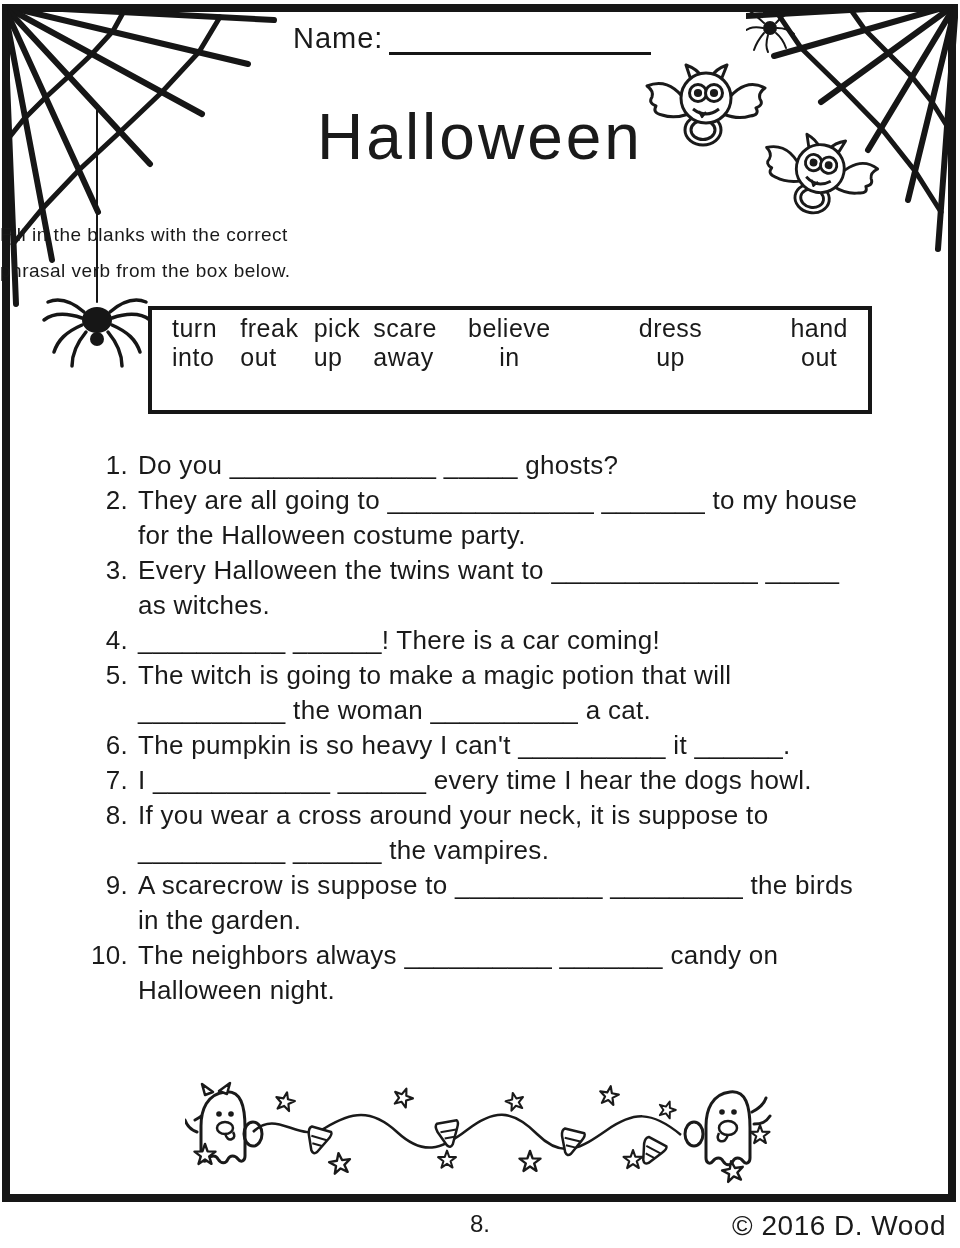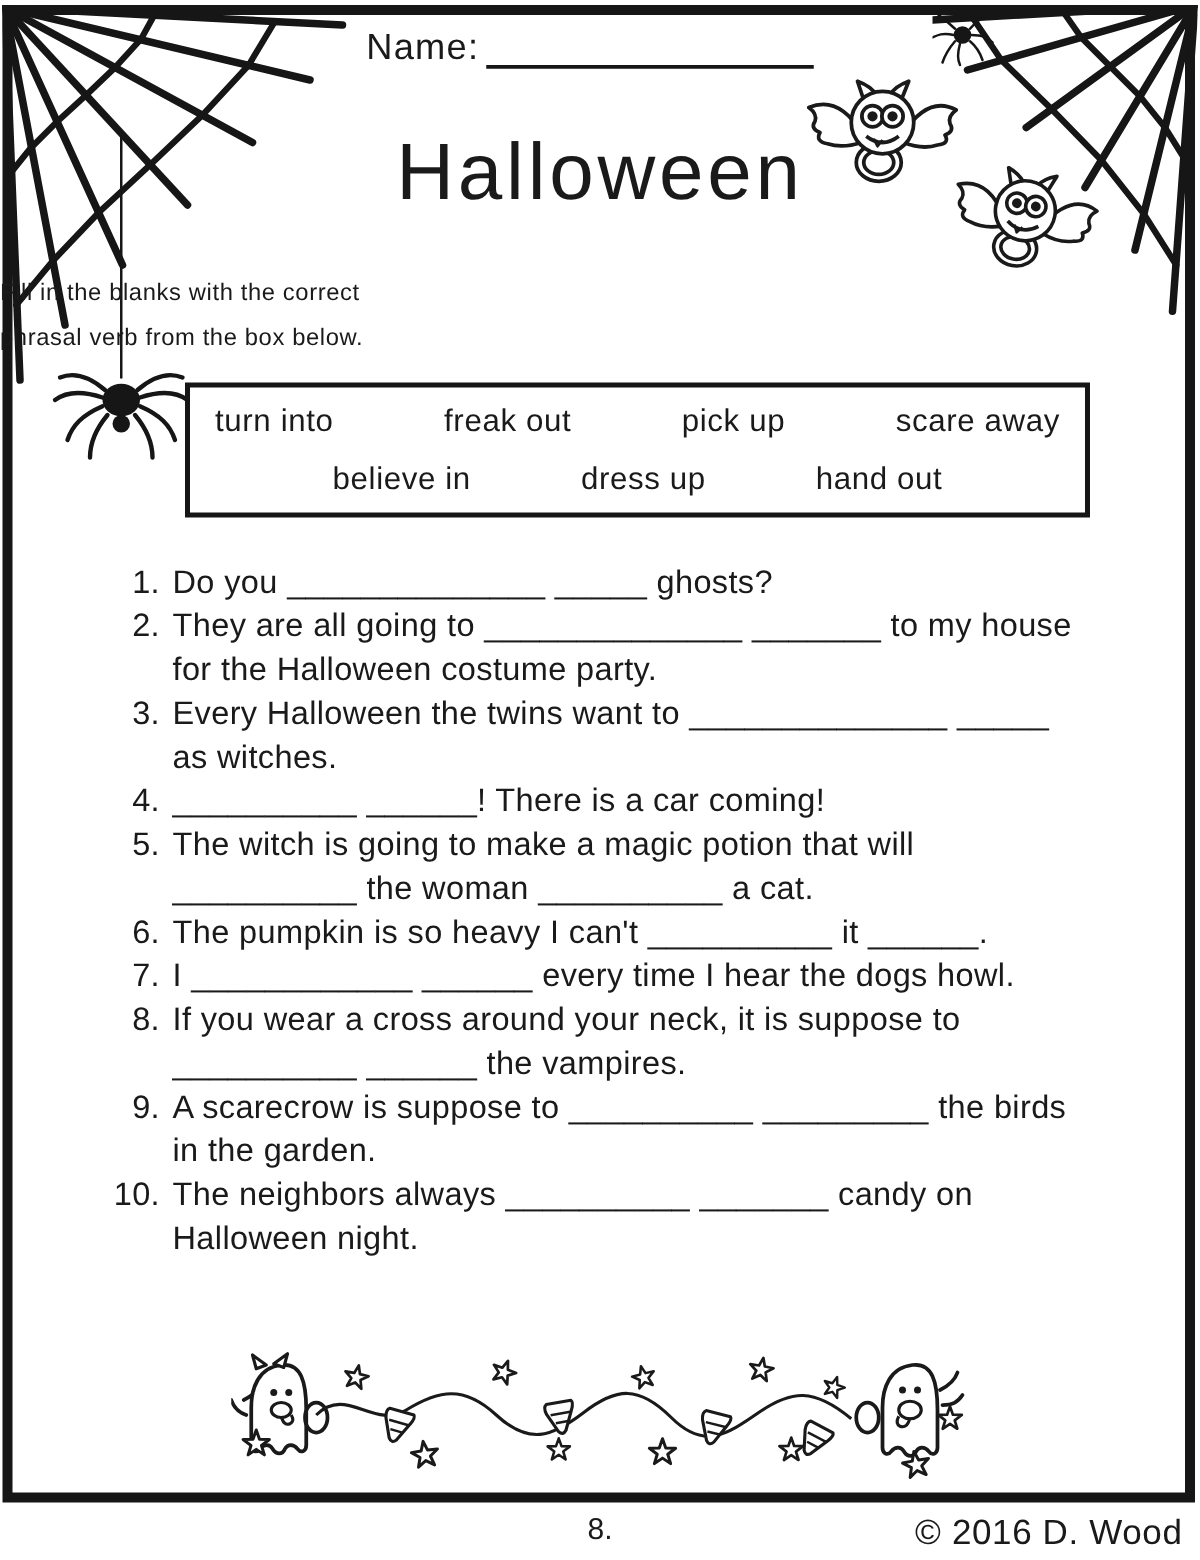--- a/index.html
+++ b/index.html
@@ -26,25 +26,25 @@
     position:absolute;left:0;right:0;top:100px;text-align:center;
     font-size:64px;font-weight:normal;letter-spacing:3px;
   }
   .instructions{
     position:absolute;left:0;right:0;top:202px;text-align:left;
     font-size:19px;line-height:36px;letter-spacing:0.5px;margin-top:15px;
   }
   .word-box{
     position:absolute;left:148px;top:306px;width:724px;height:108px;
     border:4px solid #161616;box-sizing:border-box;
-    display:flex;flex-direction:column;justify-content:space-around;
+    display:flex;flex-direction:row;justify-content:space-around;
     padding:4px 20px;font-size:25px;letter-spacing:0.5px;
   }
   .wb-row{display:flex;justify-content:space-between;}
-  .wb-row.centered{justify-content:center;gap:88px;}
+  .wb-row.centered{justify-content:center;gap:88px;text-align:center;}
   .questions{
     position:absolute;left:84px;top:448px;width:782px;
     font-size:26px;line-height:35px;letter-spacing:0.3px;
   }
   .q{display:flex;}
   .q-num{flex:0 0 44px;text-align:right;padding-right:10px;}
   .q-text{flex:0 1 735px;max-width:735px;}
   .banner{left:185px;top:1080px;}
   .page-number{
     position:absolute;left:0;right:0;top:1210px;text-align:center;font-size:24px;

